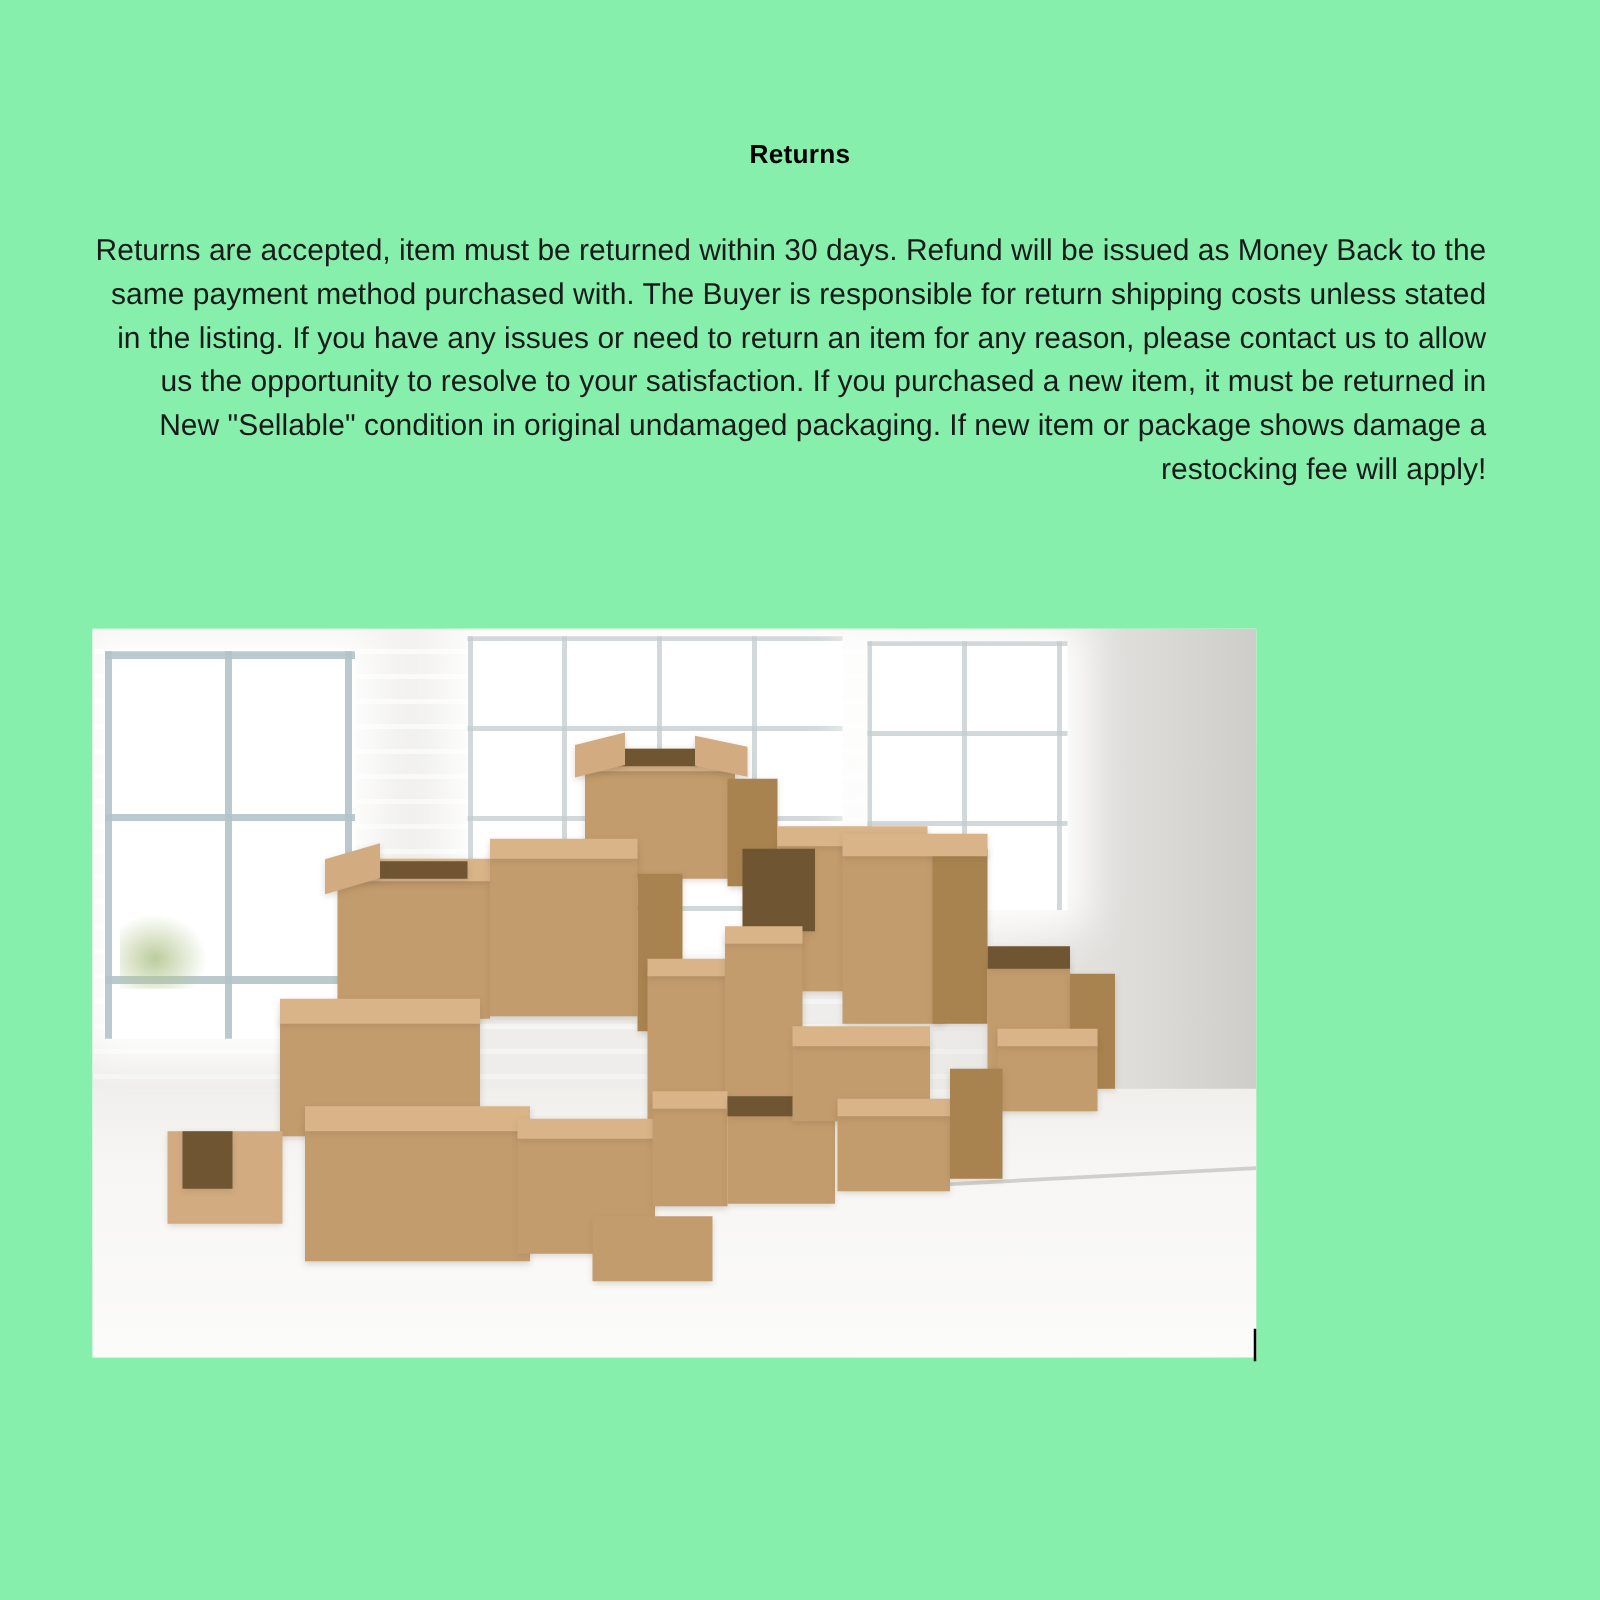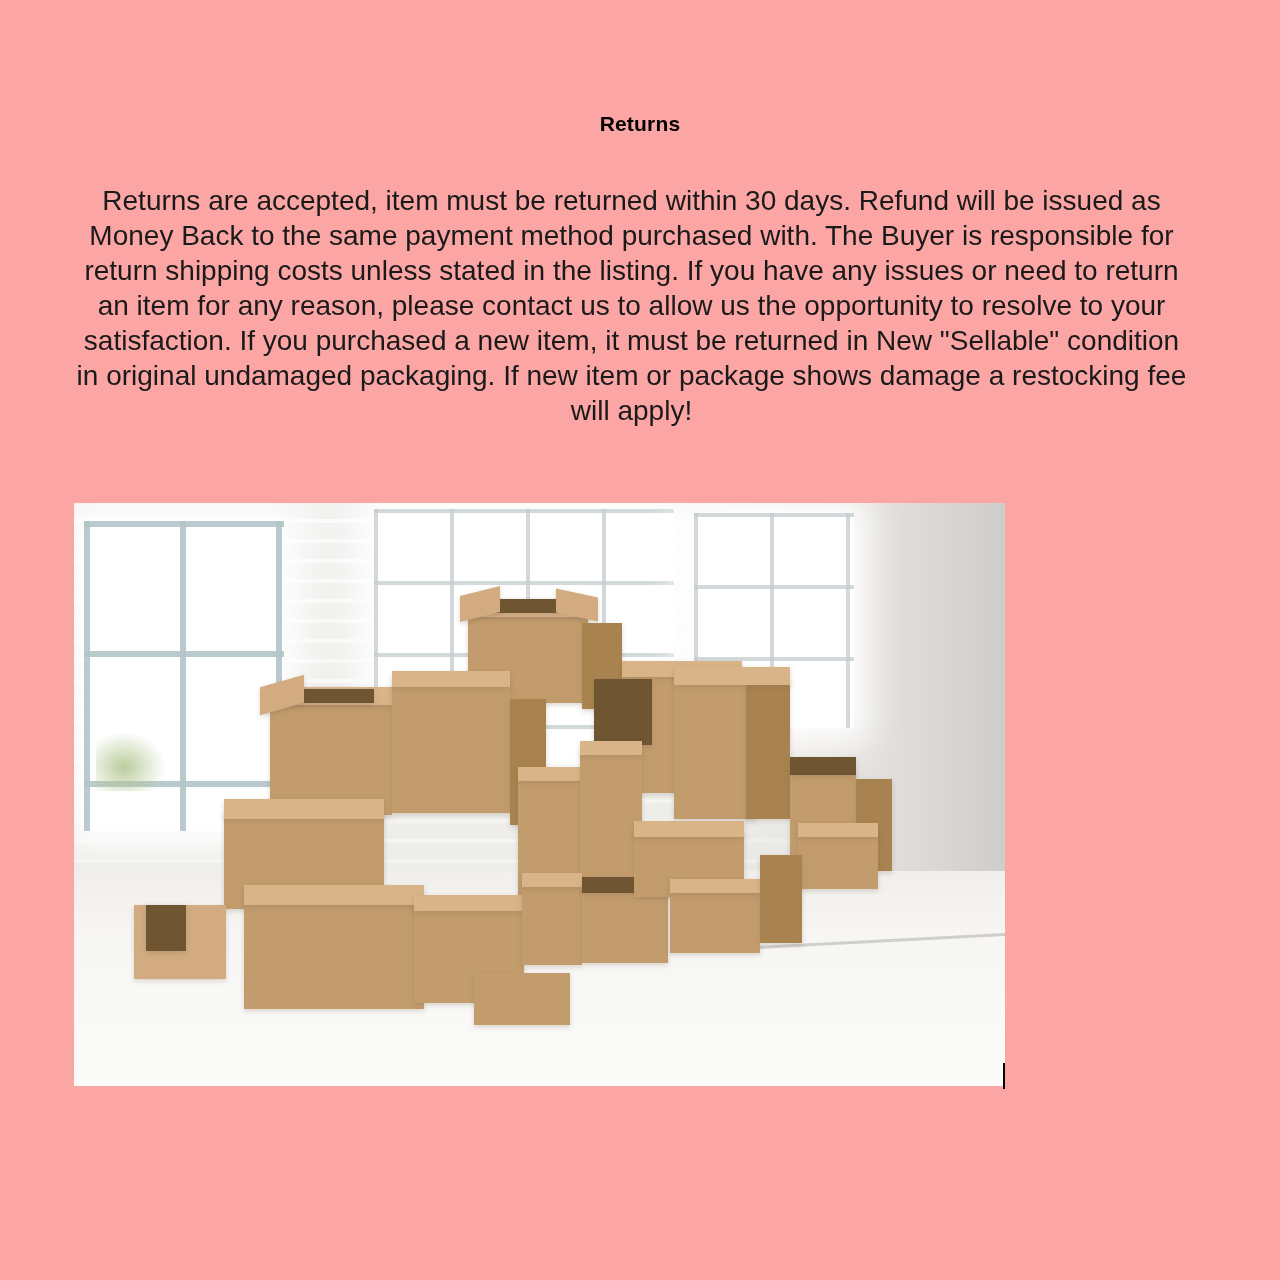--- a/index.html
+++ b/index.html
@@ -12,40 +12,40 @@
     height: 1280px;
     font-family: "Liberation Sans", sans-serif;
     color: #000000;
     position: relative;
     overflow: hidden;
   }
   .page {
     position: relative;
     width: 1280px;
     height: 1280px;
-    background: #fca5a5;
+    background: #86efac;
   }
   .doc-title {
     position: absolute;
     top: 112px;
     left: 0;
     width: 1280px;
     text-align: center;
     font-size: 21px;
     font-weight: bold;
     letter-spacing: 0.2px;
   }
   .doc-body {
     position: absolute;
     top: 183px;
     left: 74px;
     width: 1115px;
-    font-size: 28px;
+    font-size: 24px;
     line-height: 35px;
-    text-align: center;
+    text-align: right;
     color: #1a1a1a;
   }
   .photo-frame {
     position: absolute;
     left: 74px;
     top: 503px;
     width: 931px;
     height: 583px;
     overflow: hidden;
     background: #f2f1ef;

